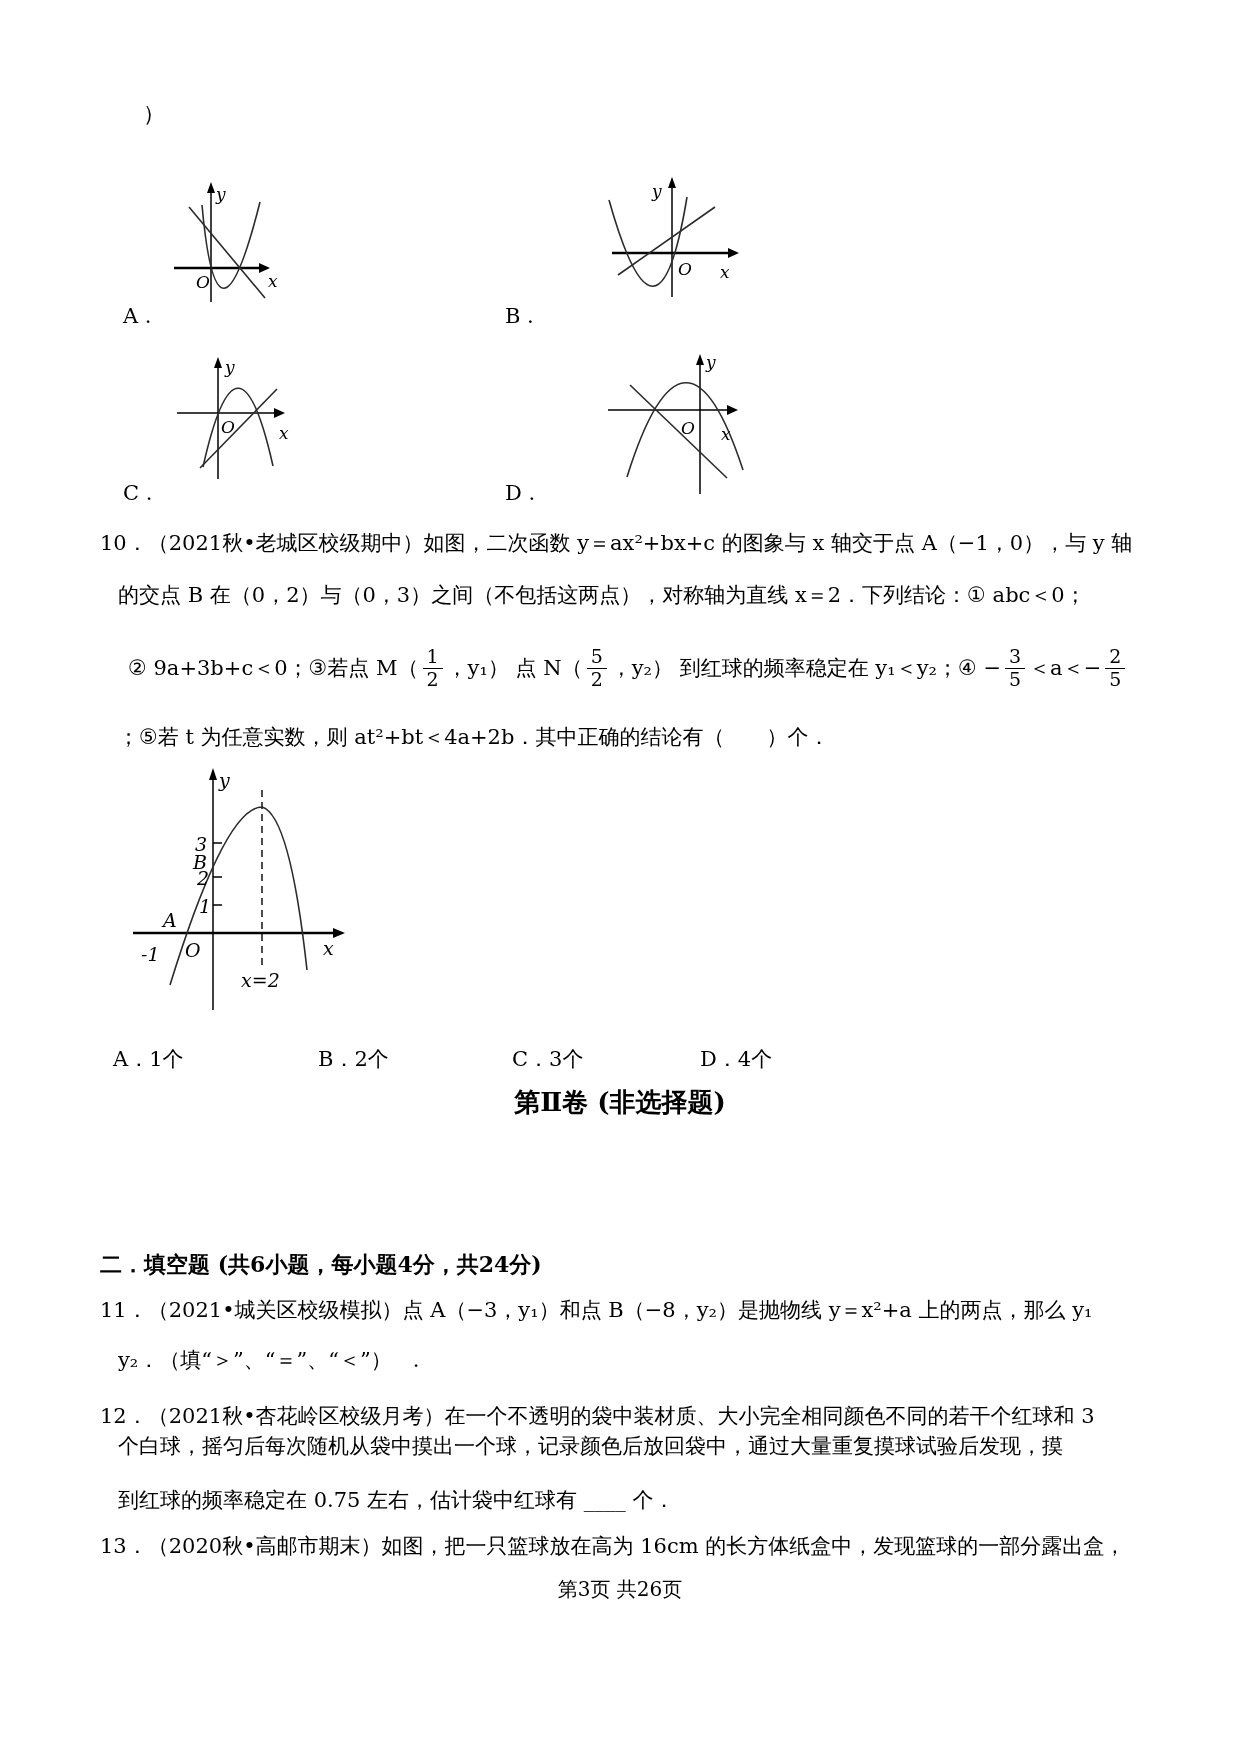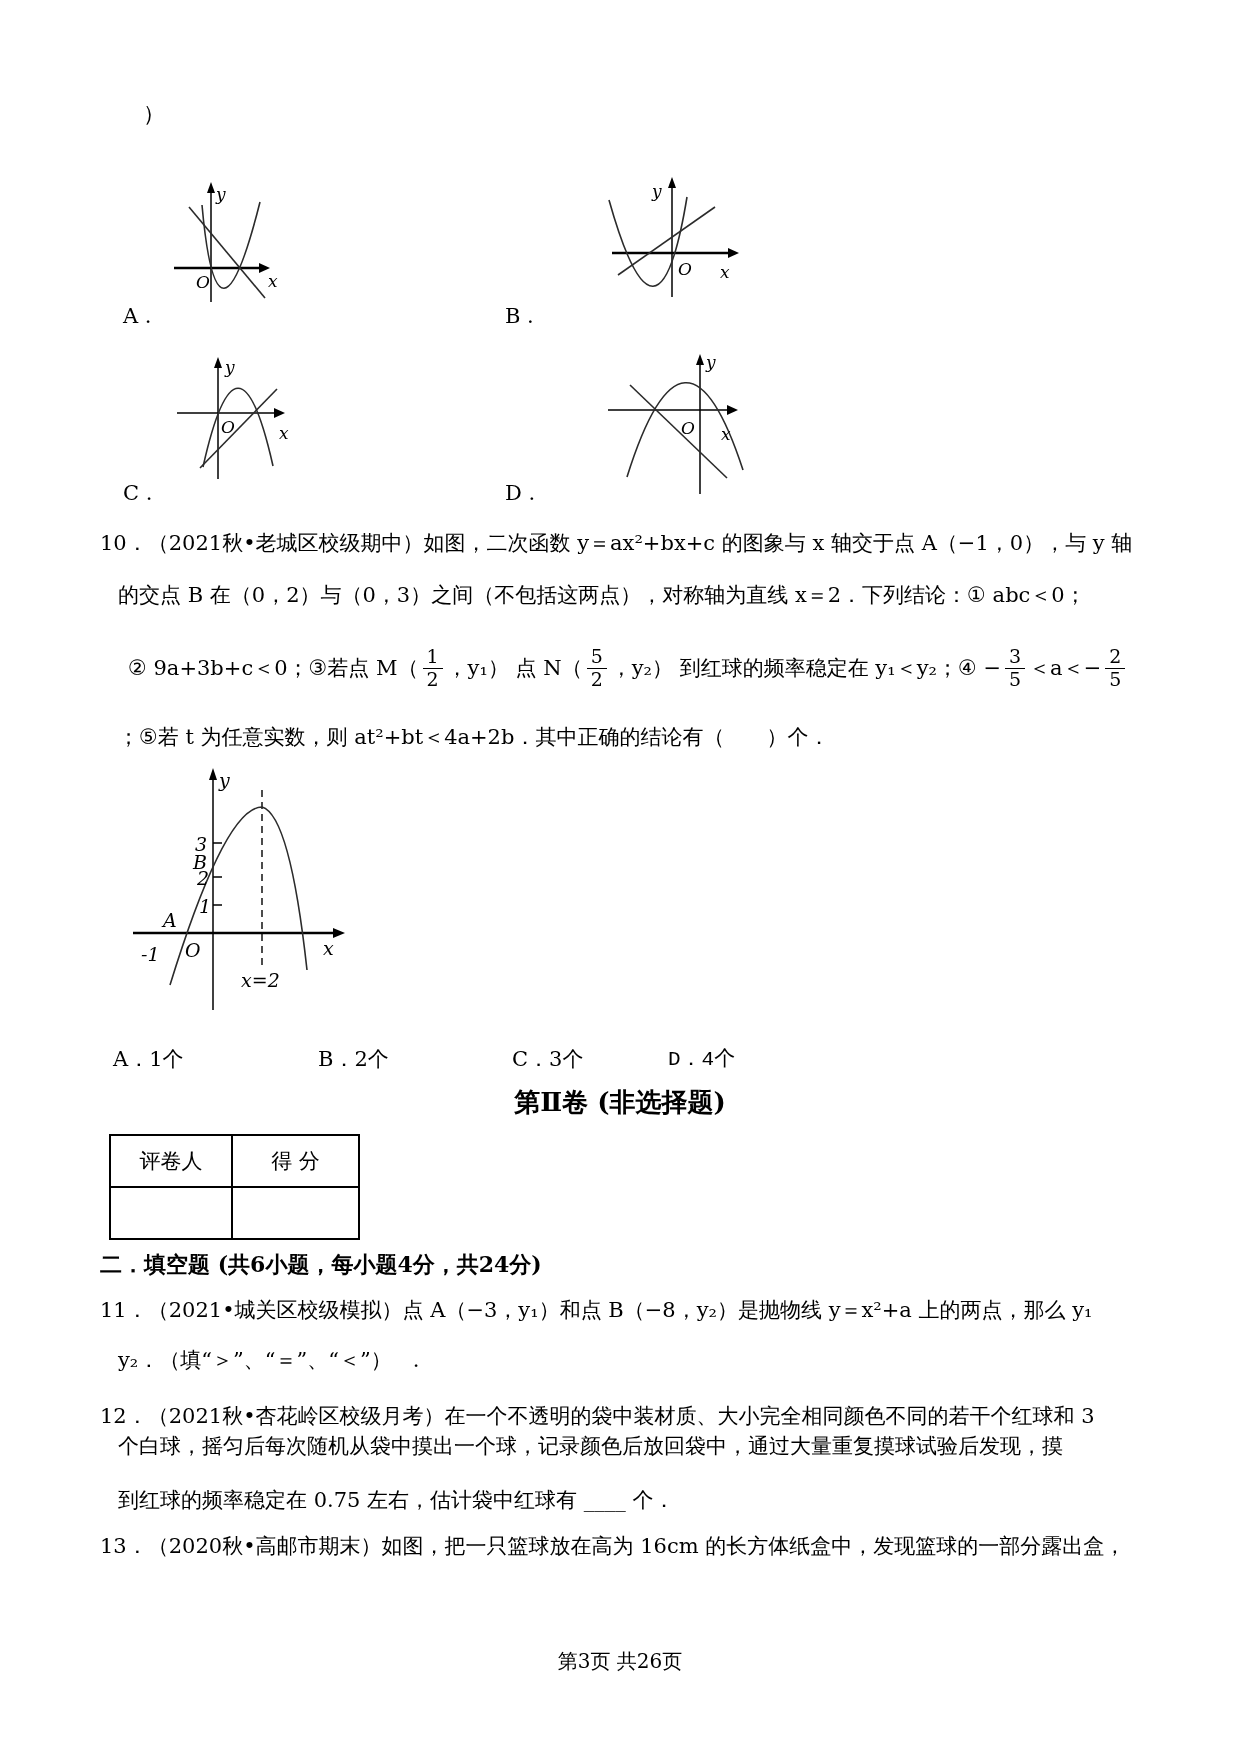--- a/index.html
+++ b/index.html
@@ -140,37 +140,31 @@
     <text class="big" x="74" y="148">1</text>
     <text class="big" x="68" y="104">B</text>
     <text class="big" x="38" y="162">A</text>
     <text class="big" x="16" y="196">-1</text>
     <text class="big" x="116" y="222">x=2</text>
   </svg>
 
   <div class="t" style="left:113px;top:1046px;">A．1个</div>
   <div class="t" style="left:318px;top:1046px;">B．2个</div>
   <div class="t" style="left:512px;top:1046px;">C．3个</div>
-  <div class="t" style="left:668px;top:1046px;font-family:Liberation Mono, monospace;">D．4个</div>
+  <div class="t" style="left:700px;top:1046px;">D．4个</div>
 
   <div class="t center bold" style="top:1086px;font-size:26px;">第Ⅱ卷 (非选择题)</div>
 
-  <div class="grader">
-    <div class="cell">评卷人</div>
-    <div class="cell">得 分</div>
-    <div class="cell"></div>
-    <div class="cell"></div>
-  </div>
 
   <div class="t bold" style="left:100px;top:1250px;font-size:22px;">二．填空题 (共6小题，每小题4分，共24分)</div>
 
   <div class="t" style="left:100px;top:1297px;">11．（2021•城关区校级模拟）点 A（−3，y₁）和点 B（−8，y₂）是抛物线 y＝x²+a 上的两点，那么 y₁</div>
   <div class="t indent" style="top:1347px;">y₂．（填“＞”、“＝”、“＜”）　.</div>
 
   <div class="t" style="left:100px;top:1387px;margin-top:16px;">12．（2021秋•杏花岭区校级月考）在一个不透明的袋中装材质、大小完全相同颜色不同的若干个红球和 3</div>
   <div class="t indent" style="top:1433px;">个白球，摇匀后每次随机从袋中摸出一个球，记录颜色后放回袋中，通过大量重复摸球试验后发现，摸</div>
   <div class="t indent" style="top:1487px;">到红球的频率稳定在 0.75 左右，估计袋中红球有 ____ 个．</div>
 
   <div class="t" style="left:100px;top:1533px;">13．（2020秋•高邮市期末）如图，把一只篮球放在高为 16cm 的长方体纸盒中，发现篮球的一部分露出盒，</div>
 
-  <div class="t center" style="top:1648px;font-size:20px;">第3页 共26页</div>
+  <div class="t center" style="top:1576px;font-size:20px;">第3页 共26页</div>
 
 </div>
 
 </body></html>

